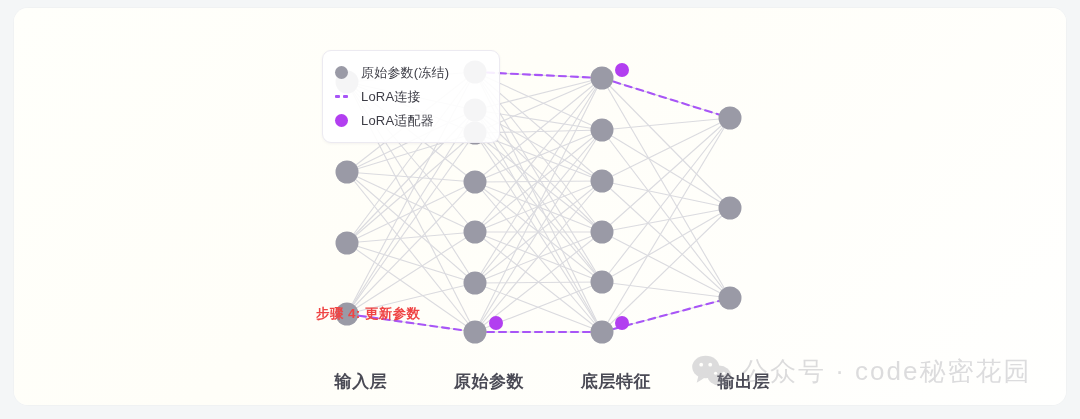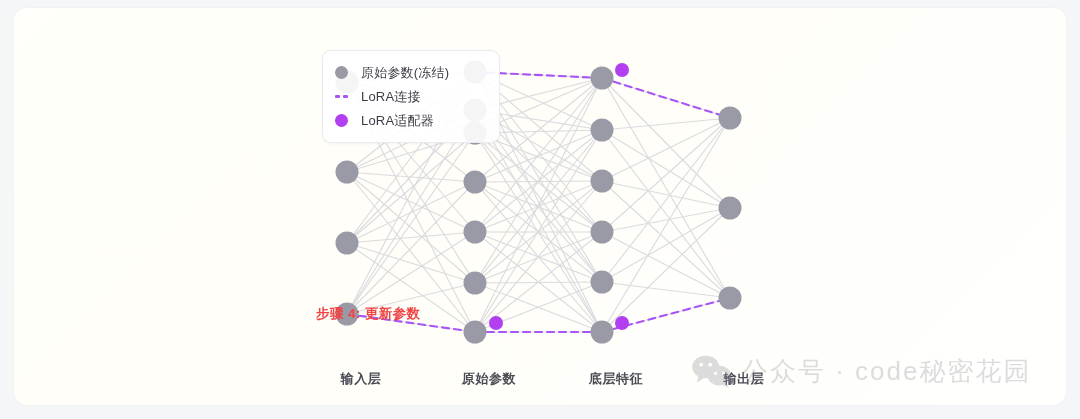--- a/index.html
+++ b/index.html
@@ -68,21 +68,21 @@
     color:#ef4444;
     letter-spacing:0.4px;
     white-space:nowrap;
   }
 
   
   .layer-label{
     position:absolute;
     top:362px;
     transform:translateX(-50%);
-    font-size:13px;
+    font-size:17px;
     font-weight:bold;
     color:#4a4a55;
     letter-spacing:0.6px;
     white-space:nowrap;
   }
 
   
   #watermark{
     position:absolute;
     left:676px;top:345px;

